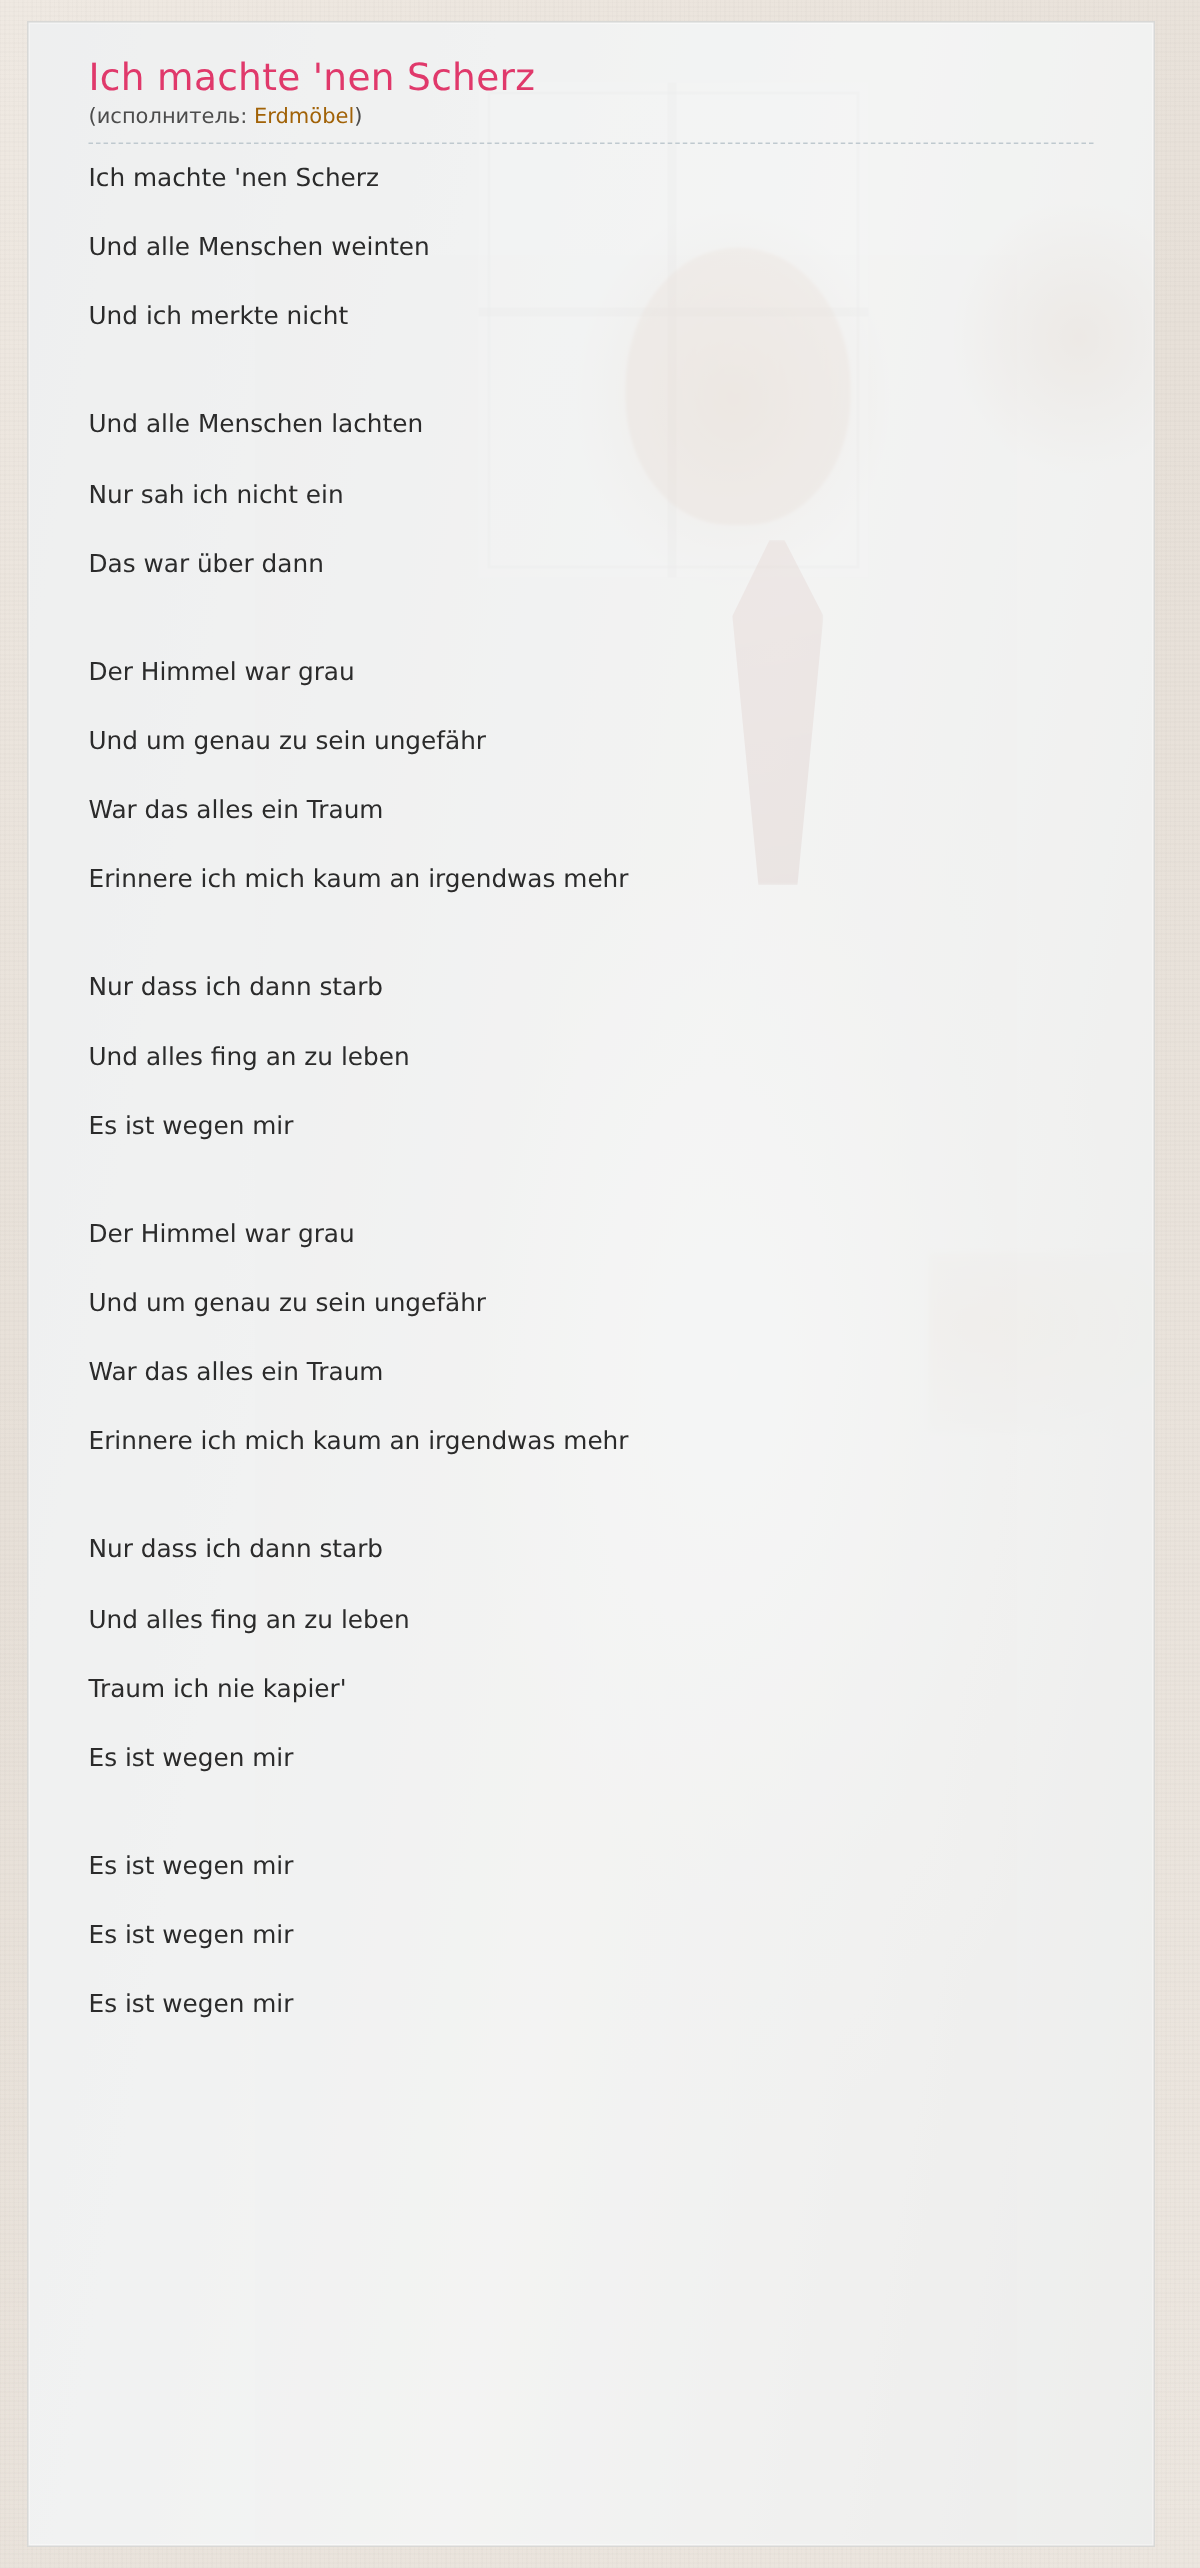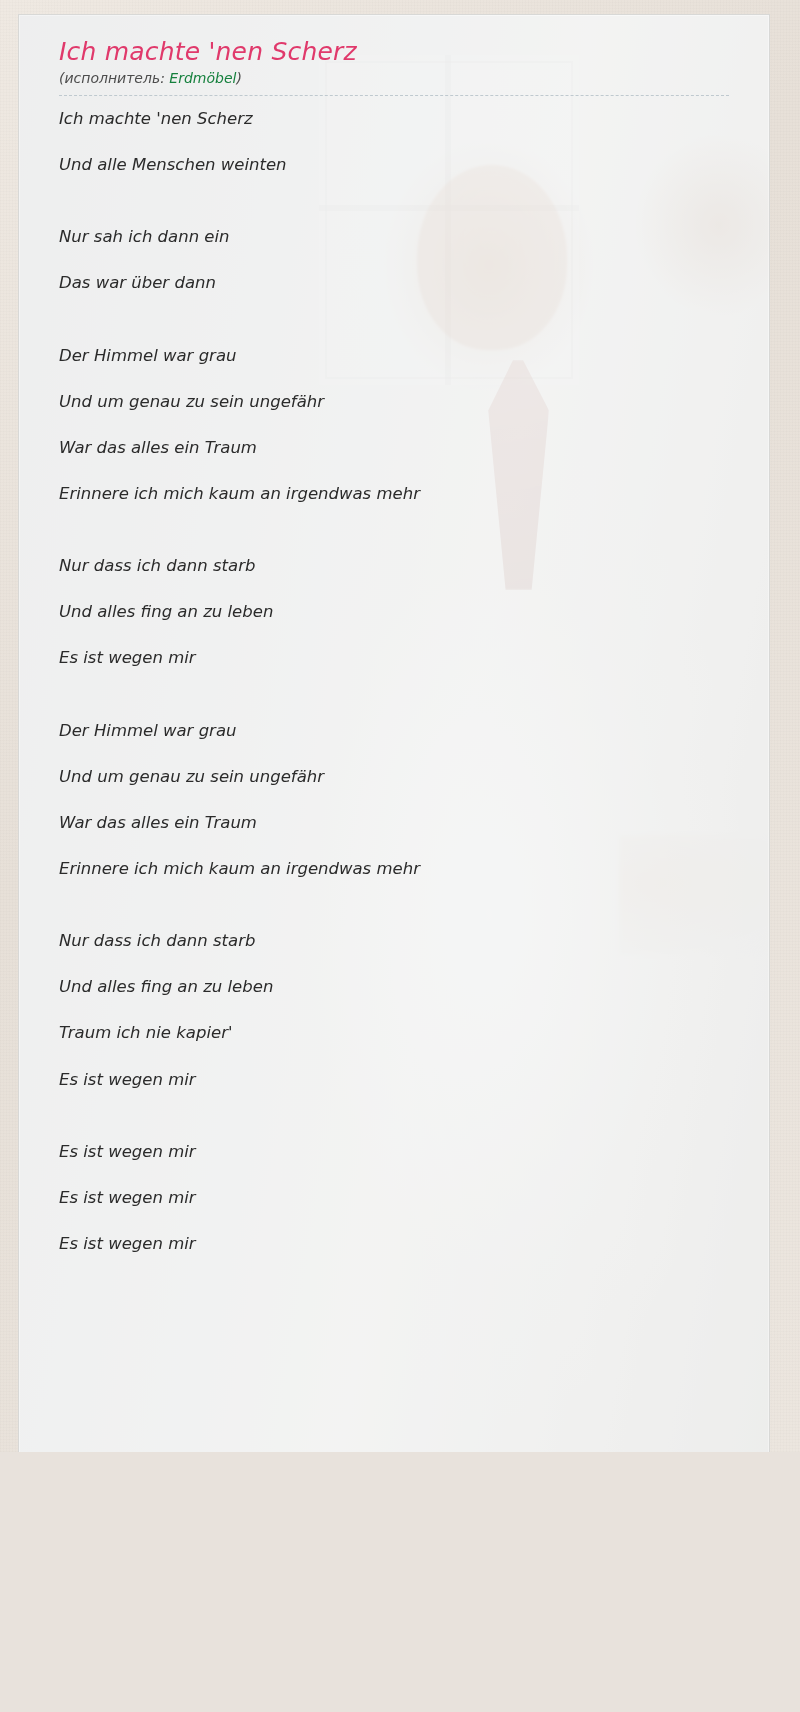--- a/index.html
+++ b/index.html
@@ -8,28 +8,27 @@
     background: #e8e2dc;
     width: 800px;
     height: 1712px;
     font-family: "DejaVu Sans", sans-serif;
   }
 
   
   .page {
     position: relative;
     width: 800px;
-    height: 1452px;
+    height: 1712px;
     box-sizing: border-box;
     background:
       repeating-linear-gradient(0deg, rgba(0,0,0,0.012) 0px, rgba(0,0,0,0.012) 1px, rgba(255,255,255,0.0) 1px, rgba(255,255,255,0.0) 3px),
       repeating-linear-gradient(90deg, rgba(0,0,0,0.012) 0px, rgba(0,0,0,0.012) 1px, rgba(255,255,255,0.0) 1px, rgba(255,255,255,0.0) 3px),
       linear-gradient(135deg, #efe9e2 0%, #e7e0d8 40%, #ece6df 100%);
     overflow: hidden;
-    font-style: italic;
   }
 
   
   .card {
     position: absolute;
     left: 18px;
     top: 14px;
     width: 752px;
     height: 1684px;
     box-sizing: border-box;
@@ -111,21 +110,21 @@
   }
 
   .artist-line {
     font-size: 14px;
     color: #4c4c4c;
     padding-bottom: 9px;
     border-bottom: 1px dashed #bfc9cf;
     margin-bottom: 14px;
   }
   .artist-link {
-    color: #15803d;
+    color: #a16207;
     text-decoration: none;
   }
 
   .lyrics {
     font-size: 16.5px;
     line-height: 1.1;
     color: #2b2b2b;
   }
   .lyric-line {
     margin: 0 0 28px 0;
@@ -154,22 +153,24 @@
       <h1 class="song-title">Ich machte 'nen Scherz</h1>
 
       <div class="artist-line">
         <span>(исполнитель:</span>
         <a class="artist-link" href="#">Erdmöbel</a><span>)</span>
       </div>
 
       <div class="lyrics" id="lyrics-body">
           <p class="lyric-line">Ich machte 'nen Scherz</p>
           <p class="lyric-line">Und alle Menschen weinten</p>
+          <p class="lyric-line">Und ich merkte nicht</p>
           <p class="lyric-line blank"></p>
-          <p class="lyric-line">Nur sah ich dann ein</p>
+          <p class="lyric-line">Und alle Menschen lachten</p>
+          <p class="lyric-line">Nur sah ich nicht ein</p>
           <p class="lyric-line">Das war über dann</p>
           <p class="lyric-line blank"></p>
           <p class="lyric-line">Der Himmel war grau</p>
           <p class="lyric-line">Und um genau zu sein ungefähr</p>
           <p class="lyric-line">War das alles ein Traum</p>
           <p class="lyric-line">Erinnere ich mich kaum an irgendwas mehr</p>
           <p class="lyric-line blank"></p>
           <p class="lyric-line">Nur dass ich dann starb</p>
           <p class="lyric-line">Und alles fing an zu leben</p>
           <p class="lyric-line">Es ist wegen mir</p>

